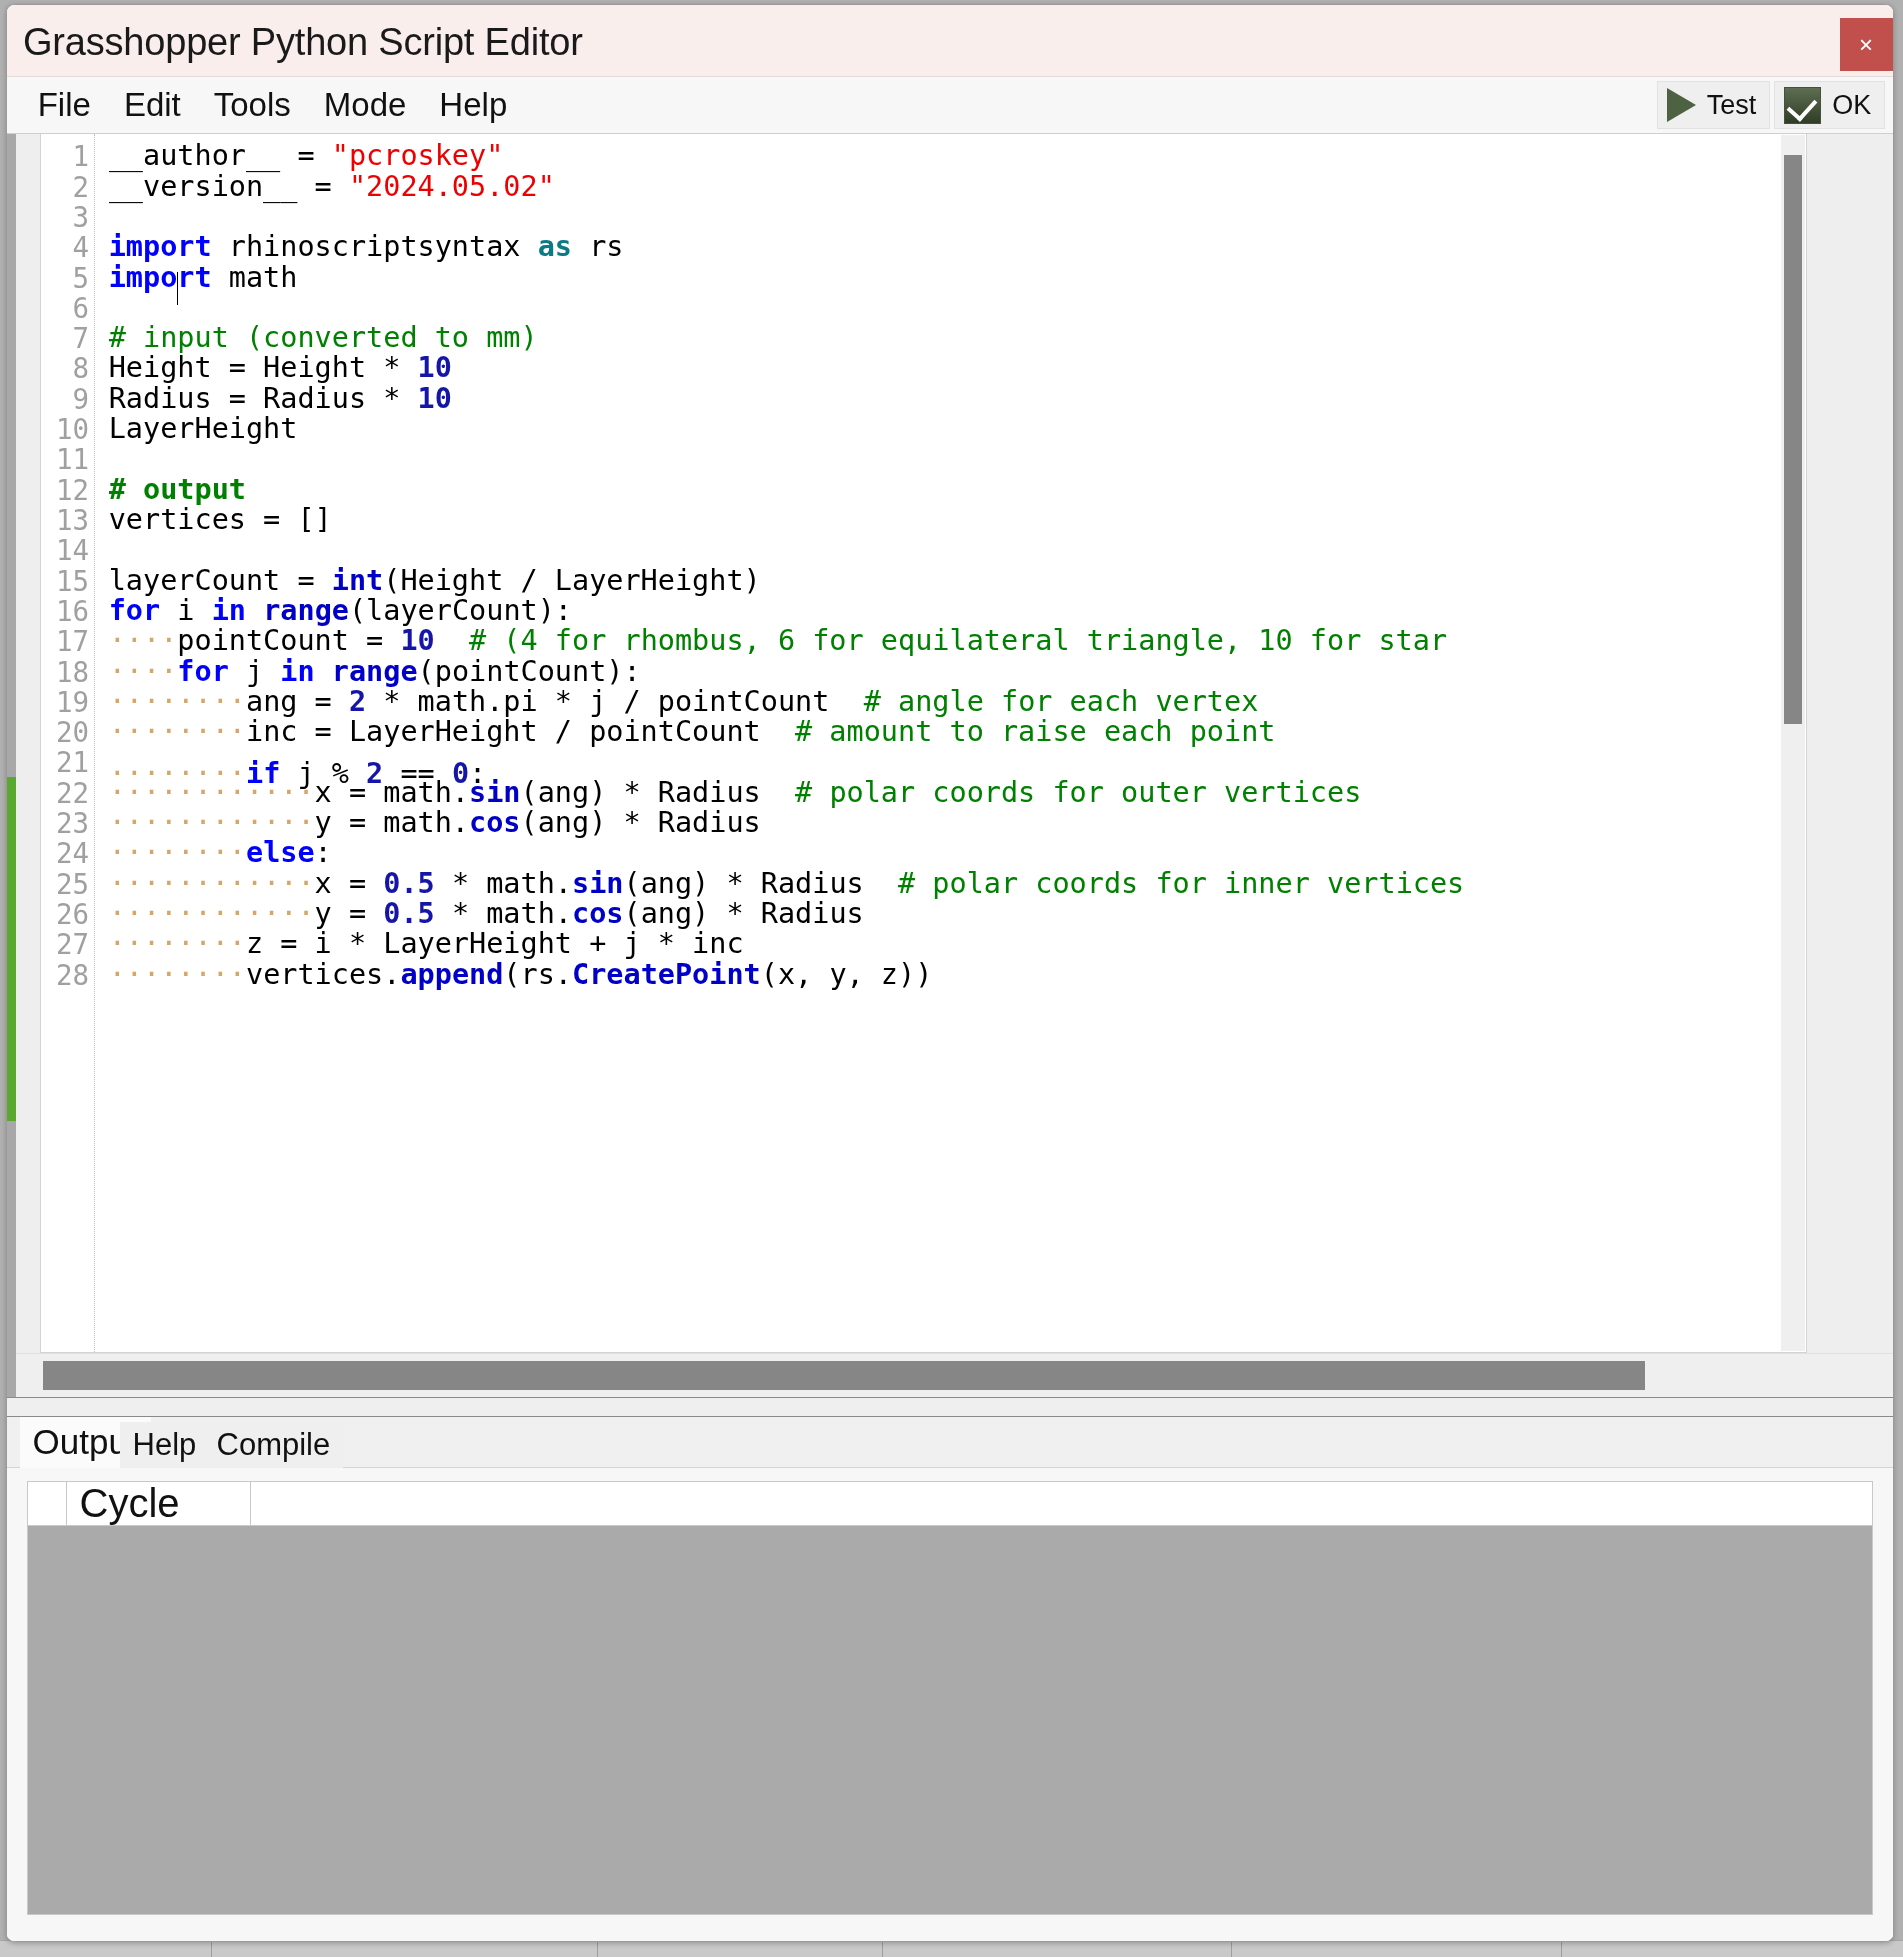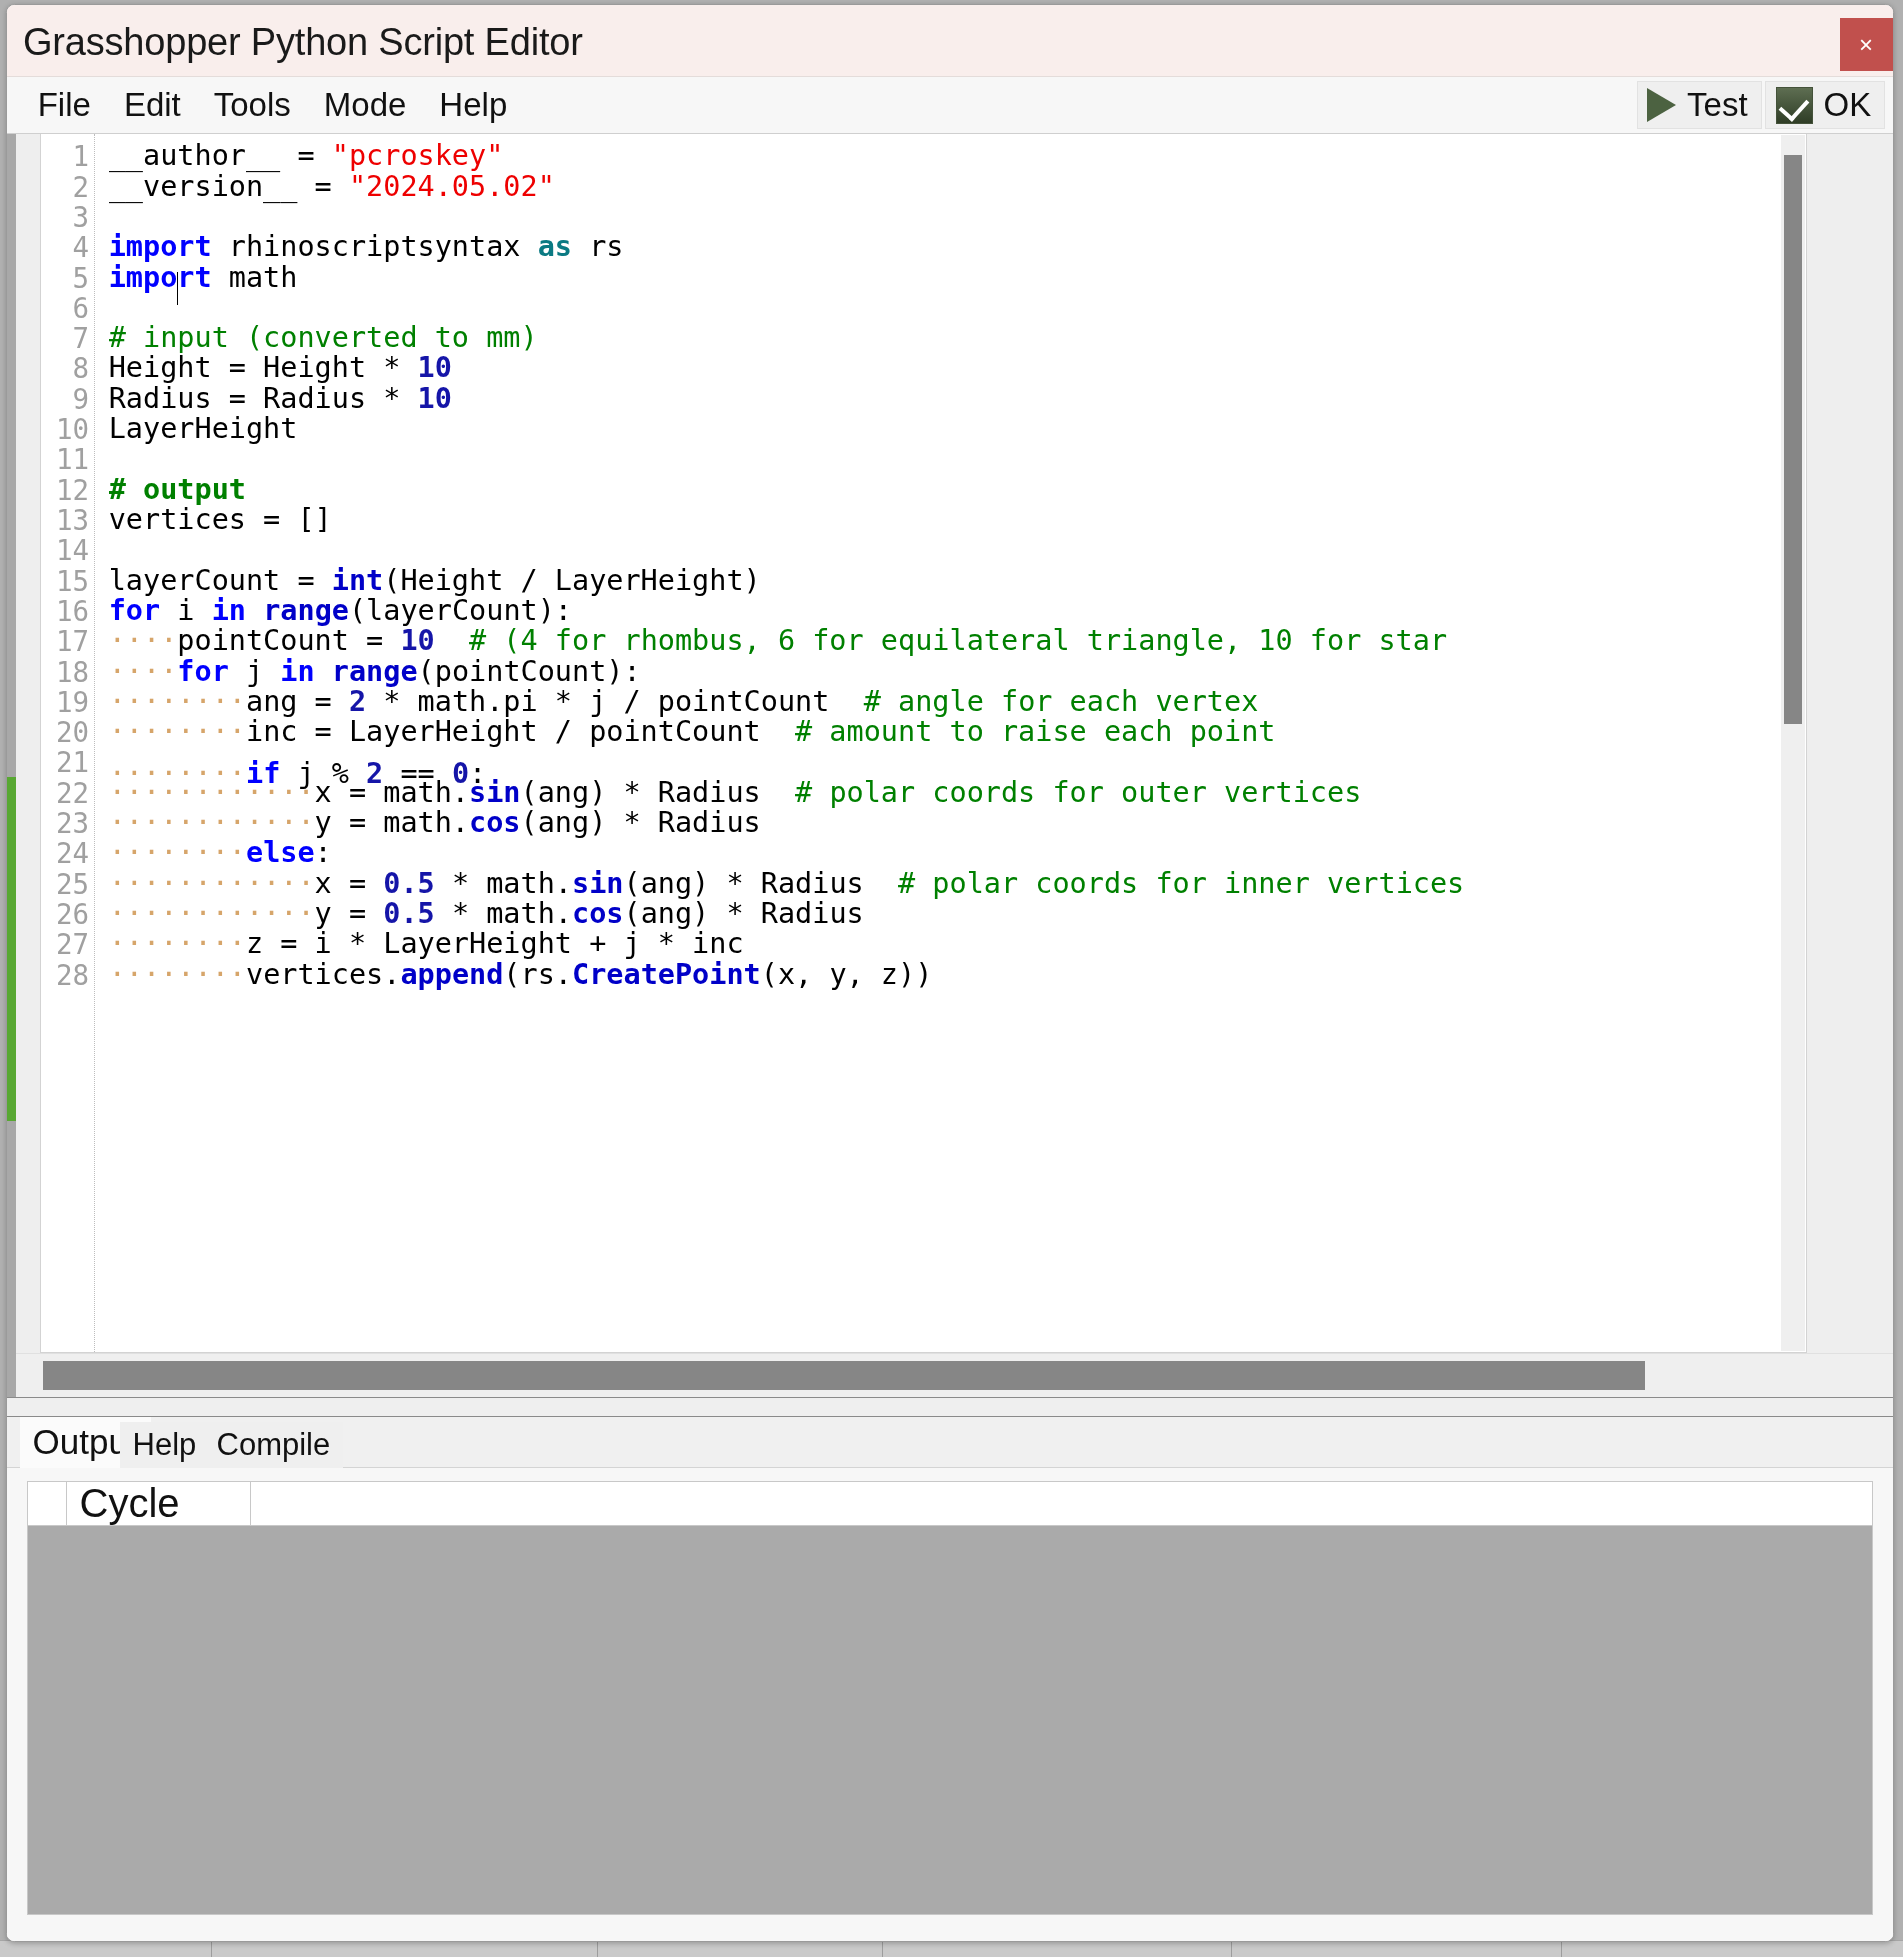--- a/index.html
+++ b/index.html
@@ -101,21 +101,21 @@
     align-items: center;
     gap: 11px;
     height: 48px;
     padding: 0 13px 0 9.2px;
     background: #efefef;
     border: 0.9px solid #e2e2e2;
     box-sizing: border-box;
     cursor: pointer;
     white-space: nowrap;
   }
-  .tool-btn .lbl { font-size: 33px; color: #111; }
+  .tool-btn .lbl { font-size: 27px; color: #111; }
 
   .play-icon {
     width: 0; height: 0;
     border-left: 29px solid #3e5632;
     border-top: 17.4px solid transparent;
     border-bottom: 17.4px solid transparent;
     opacity: 0.92;
   }
   .check-icon {
     position: relative;

